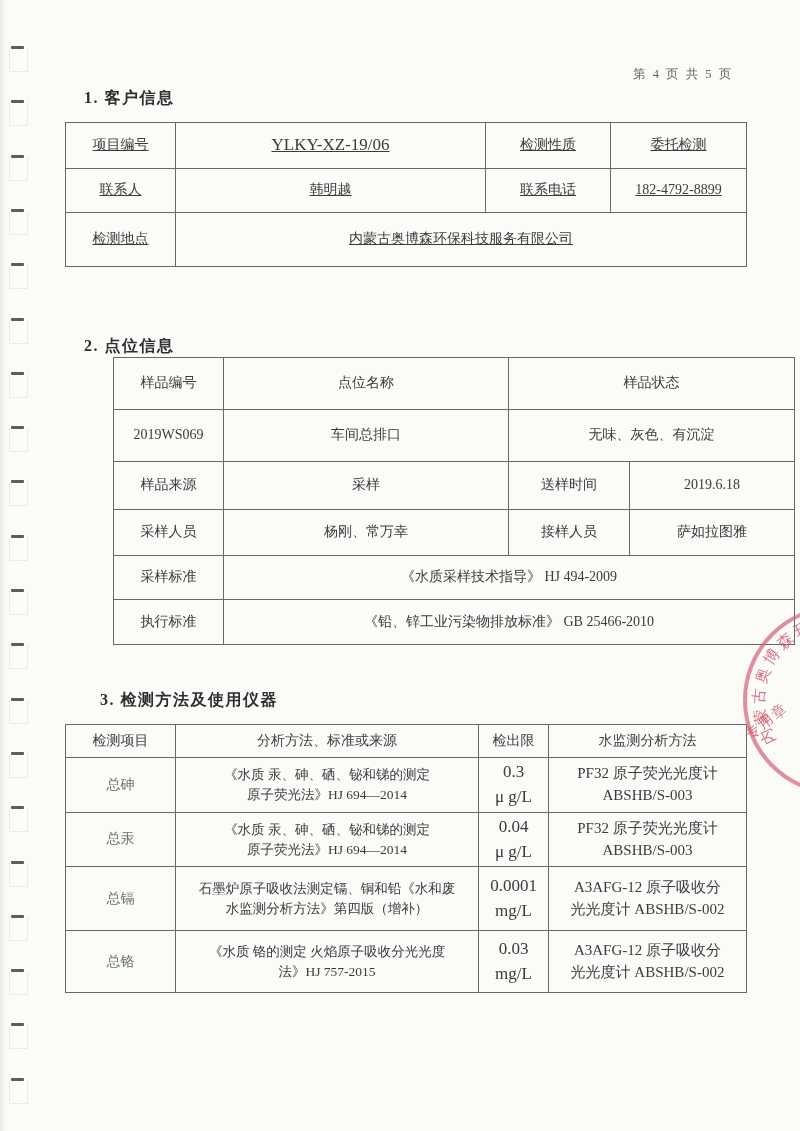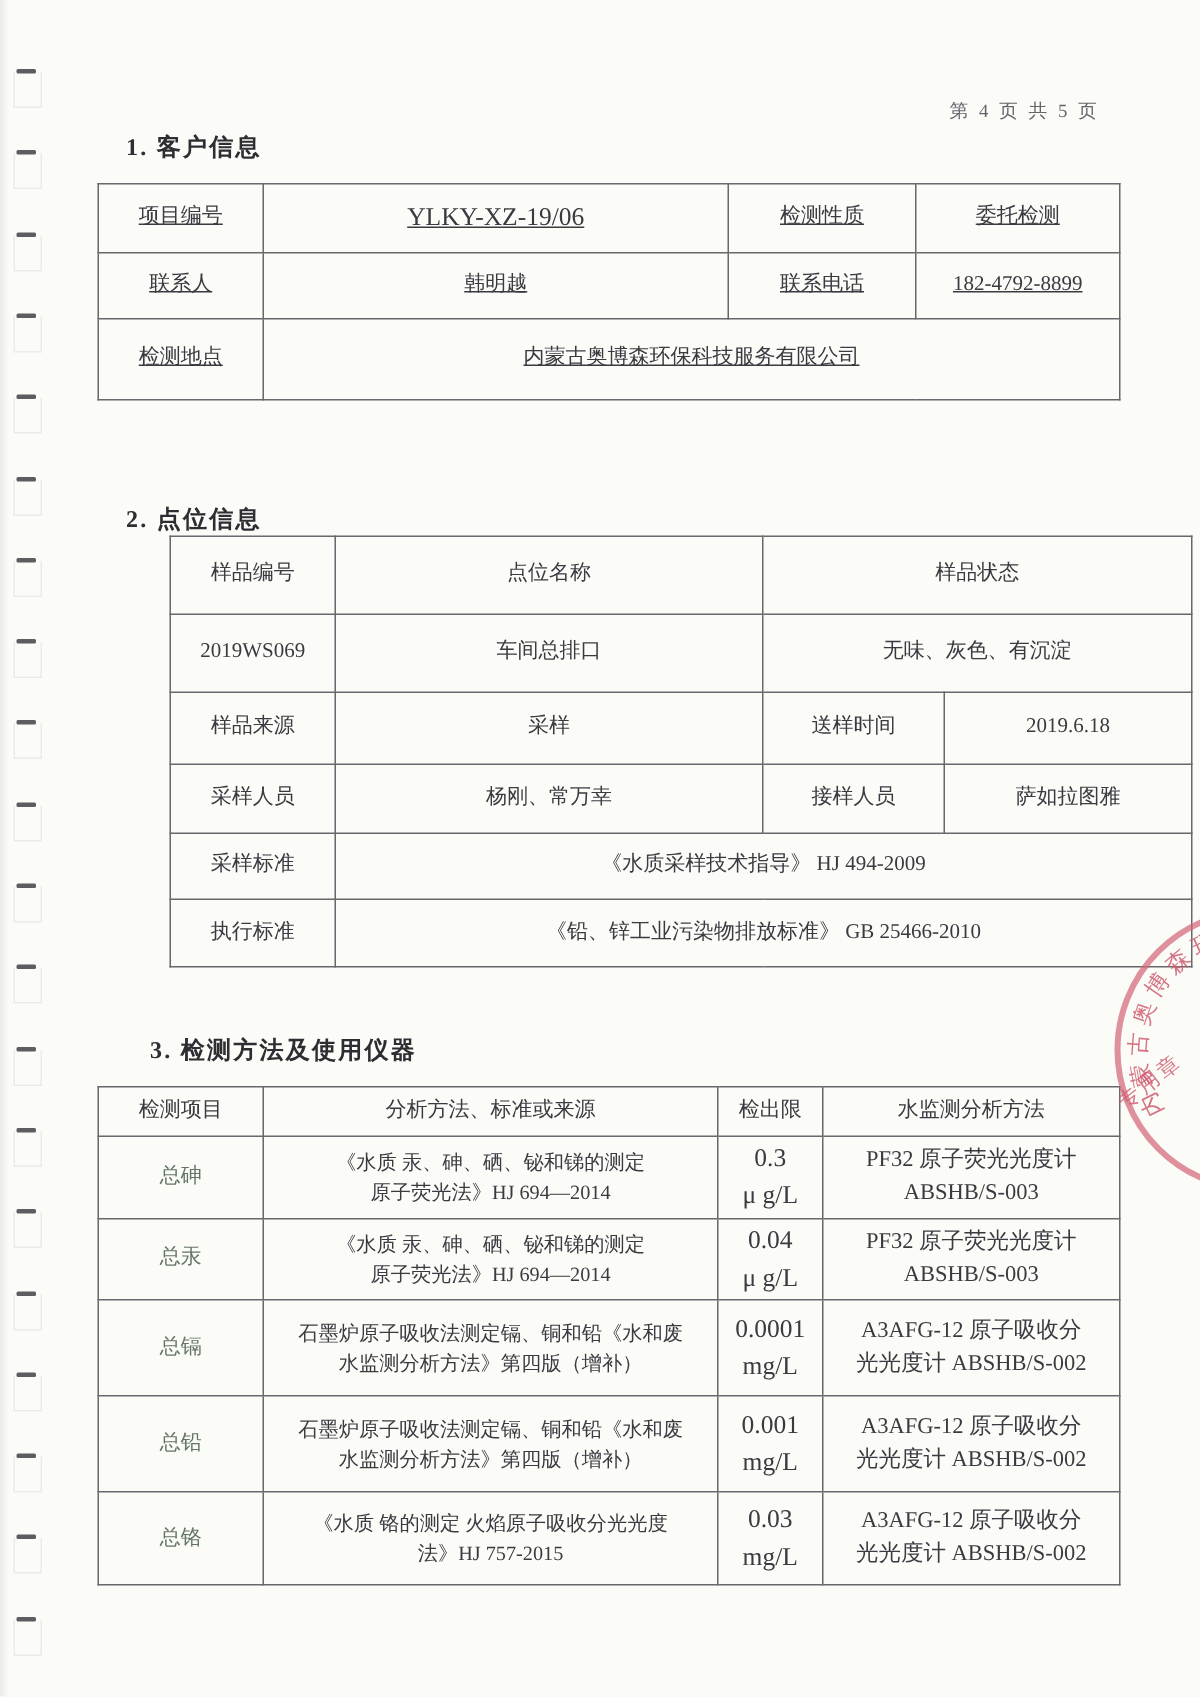--- a/index.html
+++ b/index.html
@@ -217,29 +217,20 @@
   </tr>
   <tr style="height:64px">
     <td class="item-cell">总镉</td>
     <td class="method-cell">石墨炉原子吸收法测定镉、铜和铅《水和废
 水监测分析方法》第四版（增补）</td>
     <td class="limit-cell">0.0001
 mg/L</td>
     <td class="instr-cell">A3AFG-12 原子吸收分
 光光度计 ABSHB/S-002</td>
   </tr>
-  <tr style="height:64px">
-    <td class="item-cell">总铅</td>
-    <td class="method-cell">石墨炉原子吸收法测定镉、铜和铅《水和废
-水监测分析方法》第四版（增补）</td>
-    <td class="limit-cell">0.001
-mg/L</td>
-    <td class="instr-cell">A3AFG-12 原子吸收分
-光光度计 ABSHB/S-002</td>
-  </tr>
   <tr style="height:62px">
     <td class="item-cell">总铬</td>
     <td class="method-cell">《水质 铬的测定 火焰原子吸收分光光度
 法》HJ 757-2015</td>
     <td class="limit-cell">0.03
 mg/L</td>
     <td class="instr-cell">A3AFG-12 原子吸收分
 光光度计 ABSHB/S-002</td>
   </tr>
 </tbody>

